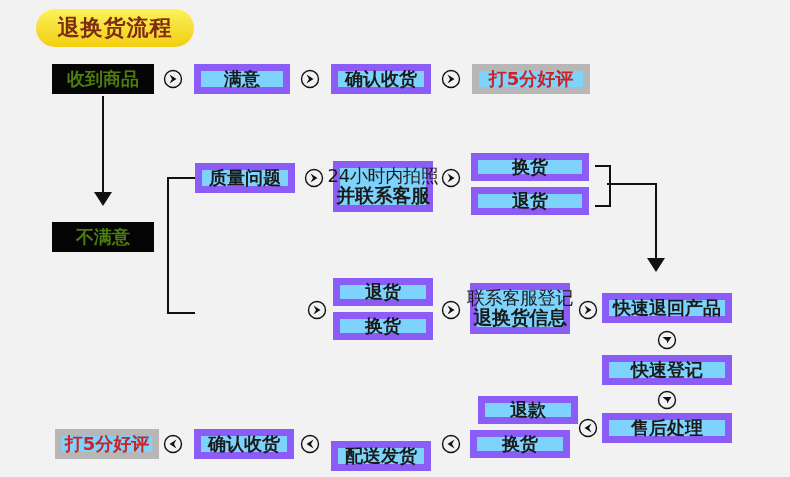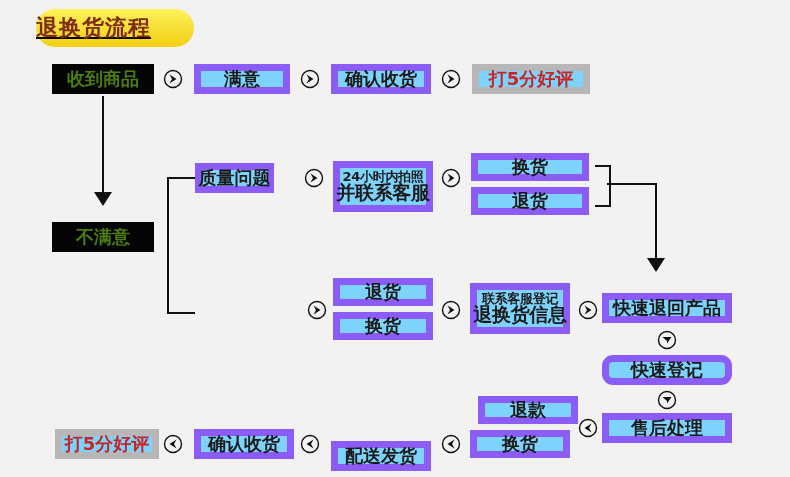--- a/index.html
+++ b/index.html
@@ -9,21 +9,21 @@
     font-family:"DejaVu Sans","Liberation Sans",sans-serif;
     overflow:hidden;
   }
   #stage{position:relative;width:790px;height:477px;}
 
   
   .banner{
     position:absolute;left:36px;top:9px;width:158px;height:38px;
     border-radius:19px;
     background:linear-gradient(180deg,#fdf35a 0%,#f7e03a 45%,#f2cf12 100%);
-    display:flex;align-items:center;text-decoration:underline;
+    display:flex;align-items:center;justify-content:center;
   }
   .banner span{
     color:#7d2b12;font-size:22px;font-weight:bold;letter-spacing:1px;
     line-height:1;
   }
 
   
   .node{
     position:absolute;box-sizing:border-box;
     display:flex;align-items:center;justify-content:center;
@@ -31,21 +31,21 @@
     font-size:18px;color:#1a1a1a;font-weight:bold;
     line-height:1.05;text-align:center;white-space:nowrap;
   }
   .node.black{
     background:#050505;border:none;color:#4d7c0f;
   }
   .node.red{ color:#cc2222; border-color:#b7b7b7;}
   .node.two{
     flex-direction:column;justify-content:center;padding:2px 5px;
   }
-  .node .l1{font-size:13px;font-weight:bold;letter-spacing:-0.3px;}
+  .node .l1{font-size:18px;font-weight:normal;letter-spacing:-0.3px;}
   .node .l2{font-size:19px;font-weight:bold;letter-spacing:-0.3px;}
 
   
   .cicon{position:absolute;width:20px;height:20px;}
   .cicon svg{display:block;width:20px;height:20px;}
 
   
   .ln{position:absolute;background:#111;}
   .vln{width:2px;}
   .hln{height:2px;}
@@ -92,21 +92,21 @@
   <div class="node red" style="left:472px;top:64px;width:118px;height:30px;">打5分好评</div>
 
   <div class="ln vln" style="left:102px;top:96px;height:100px;"></div>
   <div class="tri" style="left:94px;top:192px;"></div>
 
   <div class="node black" style="left:52px;top:222px;width:102px;height:30px;">不满意</div>
 
   <div class="brk" style="left:167px;top:177px;width:26px;height:133px;
         border-width:2px 0 2px 2px;"></div>
 
-  <div class="node" style="left:195px;top:163px;width:79px;height:30px;">质量问题</div>
+  <div class="node" style="left:195px;top:163px;width:100px;height:30px;">质量问题</div>
 
   <div class="cicon" style="left:304px;top:168px;">
     <svg viewBox="0 0 20 20">
         <circle cx="10" cy="10" r="8.5" fill="none" stroke="#111" stroke-width="1.4"></circle>
         <path d="M6.5 5.5 L13.5 10 L6.5 14.5 L9 10 Z" fill="#111"></path>
       </svg>
   </div>
 
   <div class="node two" style="left:333px;top:161px;width:100px;height:51px;">
     <span class="l1">24小时内拍照</span>
@@ -161,21 +161,21 @@
 
   <div class="node" style="left:602px;top:293px;width:130px;height:30px;">快速退回产品</div>
 
   <div class="cicon" style="left:657px;top:330px;">
     <svg viewBox="0 0 20 20">
         <circle cx="10" cy="10" r="8.5" fill="none" stroke="#111" stroke-width="1.4"></circle>
         <path d="M5.5 7 L14.5 7 L10 13.5 L10 11 Z" fill="#111"></path>
       </svg>
   </div>
 
-  <div class="node" style="left:602px;top:355px;width:130px;height:30px;border-radius:11px;">快速登记</div>
+  <div class="node" style="left:602px;top:355px;width:130px;height:30px;">快速登记</div>
 
   <div class="cicon" style="left:657px;top:390px;">
     <svg viewBox="0 0 20 20">
         <circle cx="10" cy="10" r="8.5" fill="none" stroke="#111" stroke-width="1.4"></circle>
         <path d="M5.5 7 L14.5 7 L10 13.5 L10 11 Z" fill="#111"></path>
       </svg>
   </div>
 
   <div class="node" style="left:602px;top:413px;width:130px;height:30px;">售后处理</div>
 

